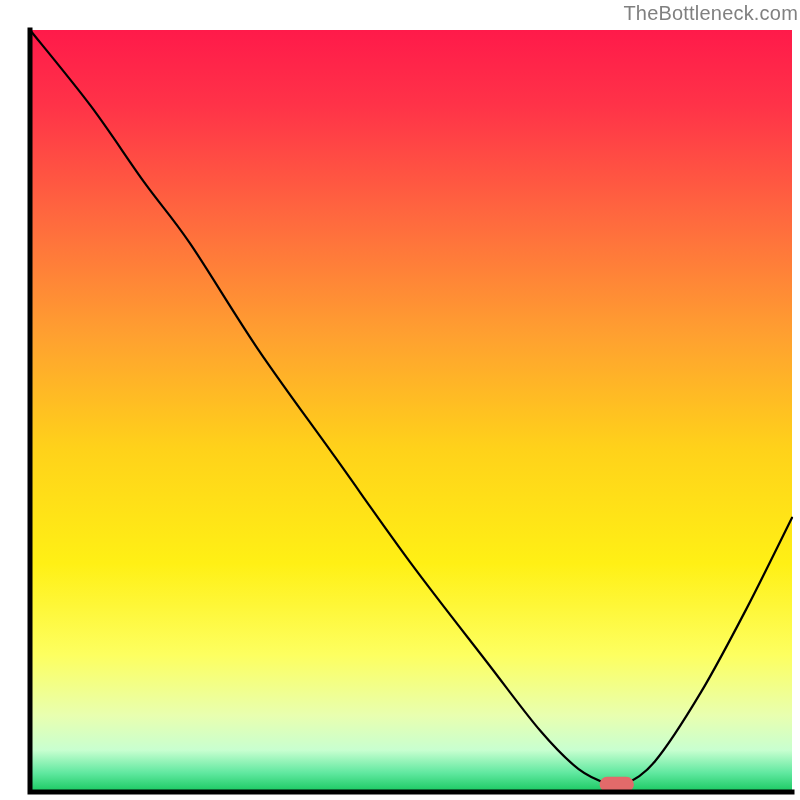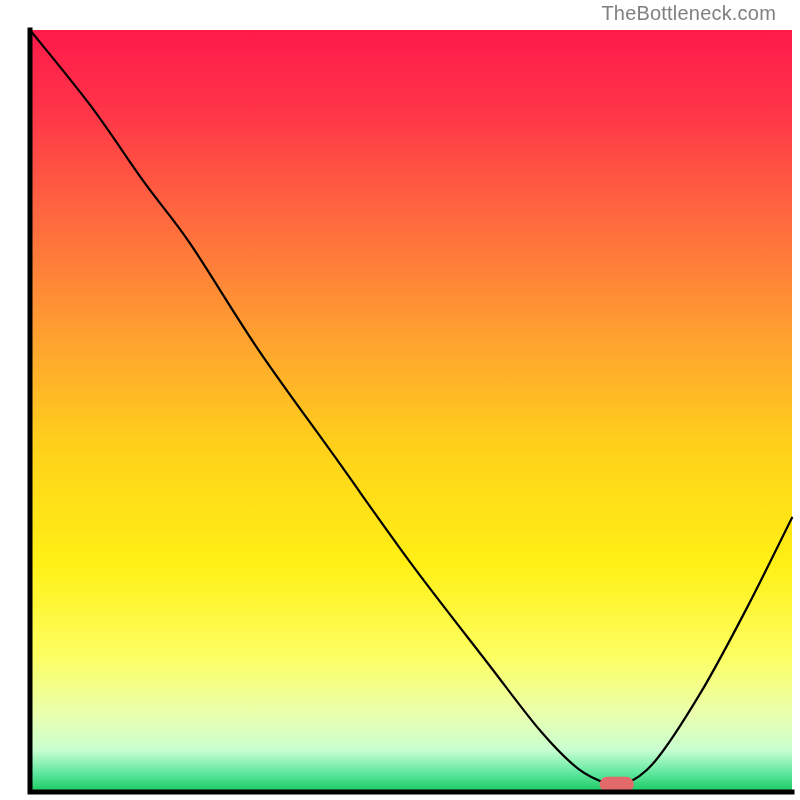--- a/index.html
+++ b/index.html
@@ -10,21 +10,21 @@
   }
   .chart-container {
     position: relative;
     width: 800px;
     height: 800px;
     background: #ffffff;
   }
   .attribution {
     position: absolute;
     top: 2px;
-    right: 24px;
+    right: 2px;
     font-size: 20px;
     color: #808080;
     font-weight: 500;
     letter-spacing: 0.2px;
   }
   svg {
     display: block;
   }
 </style>
 </head>

